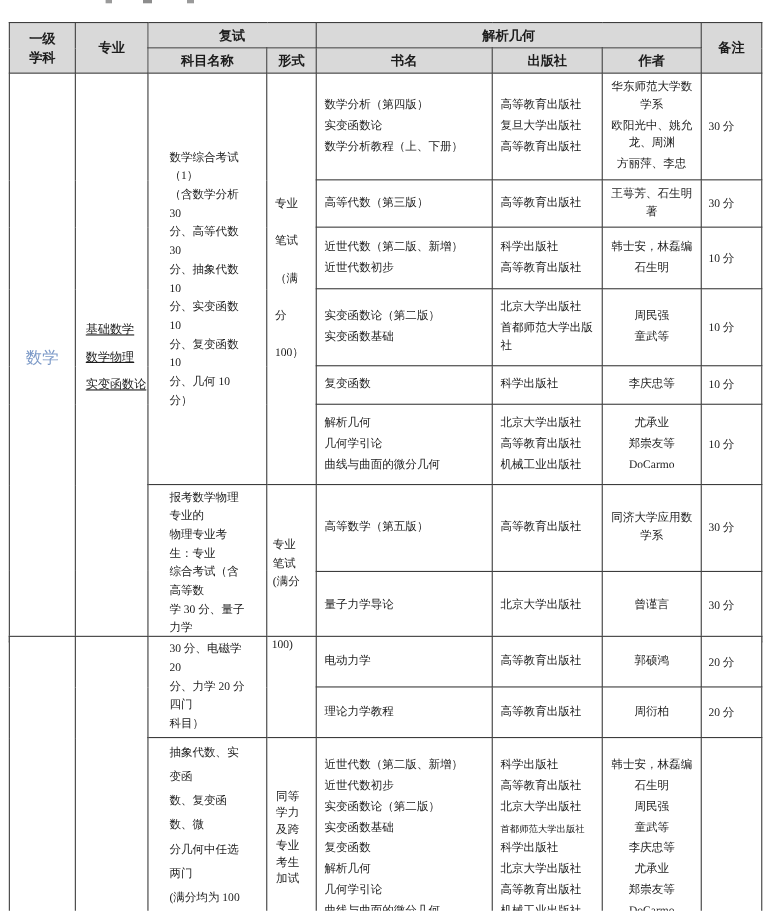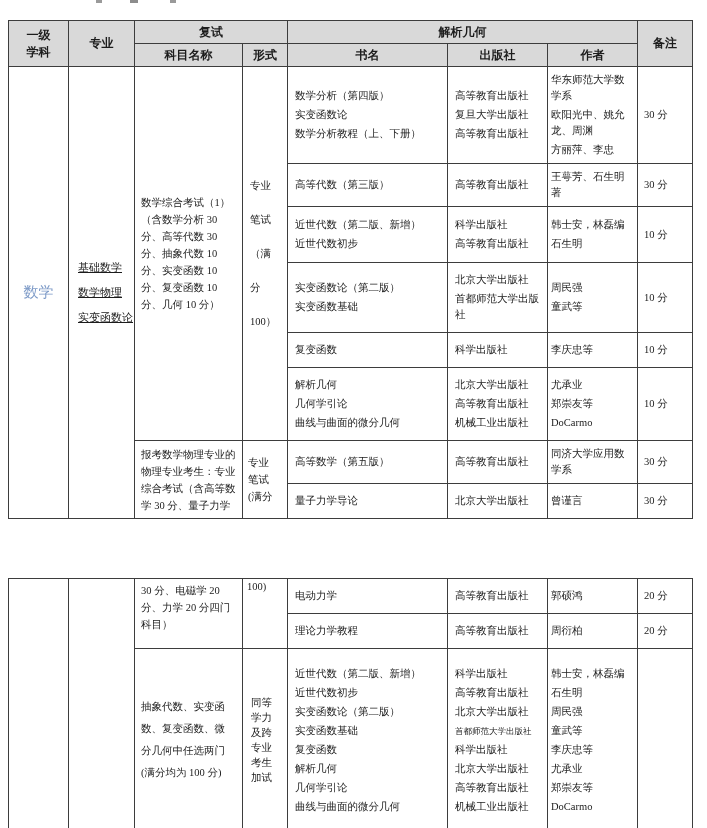--- a/index.html
+++ b/index.html
@@ -17,29 +17,29 @@
   .t2 { top:578px; }
   td, th { border:1px solid #3d3d3d; vertical-align:middle; overflow:hidden; }
   th {
     background:#d9d9d9; font-size:12px; font-weight:bold;
     text-align:center; line-height:17px; padding:2px;
   }
   .pre { white-space:pre-line; }
   .disc { color:#7e9bc8; font-size:15px; text-align:center; }
   .major { font-size:11px; padding-left:9px;text-decoration:underline; }
   .major .line { line-height:17px; margin:8px 0; }
-  .subj { font-size:10.5px; padding:3px 6px; line-height:17px; text-align:left; }
+  .subj { font-size:10.5px; padding:3px 19px; line-height:17px; text-align:left; }
   .subj-addtest { line-height:22px; }
   .form { font-size:10.5px; text-align:left; padding:2px 4px; }
   .form-main { line-height:34px; padding-left:7px; }
   .form-physics { line-height:17px; padding-left:5px; }
   .form-addtest { line-height:15px; padding-left:8px; }
   .cell-lines { font-size:10.5px; padding:6px 7px; text-align:left; }
   .cell-lines .line { line-height:16px; margin:3px 0; }
-  .auth { padding:2px 3px; }
+  .auth { padding:2px 3px;text-align:center; }
   .pub-small4 .line:nth-child(4) { font-size:8.5px; }
   .note { font-size:10.5px; padding-left:6px; text-align:left; }
   .top { vertical-align:top; }
 </style>
 </head>
 <body>
 
 <div class="top-artifact"></div>
 
 <table class="tbl t1">

